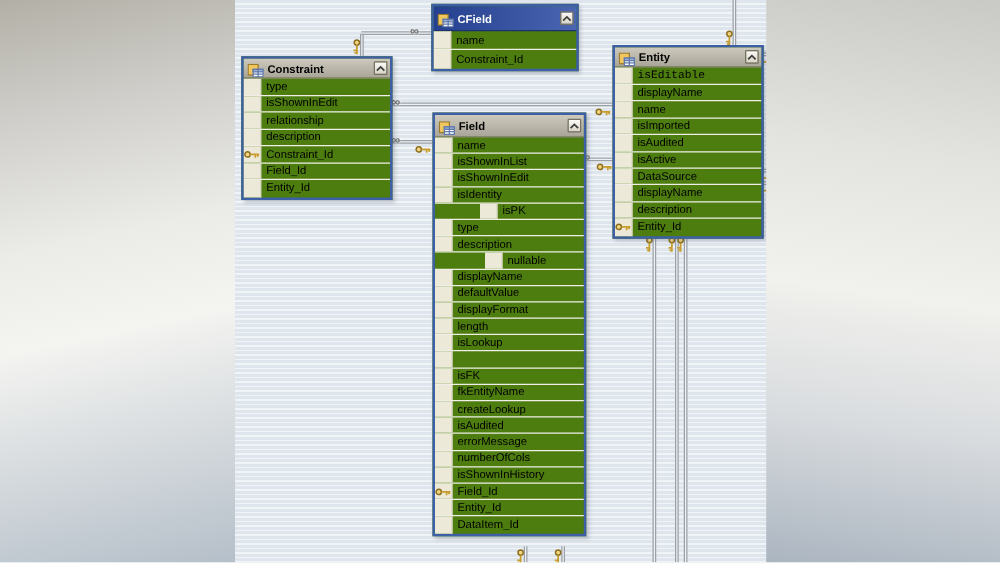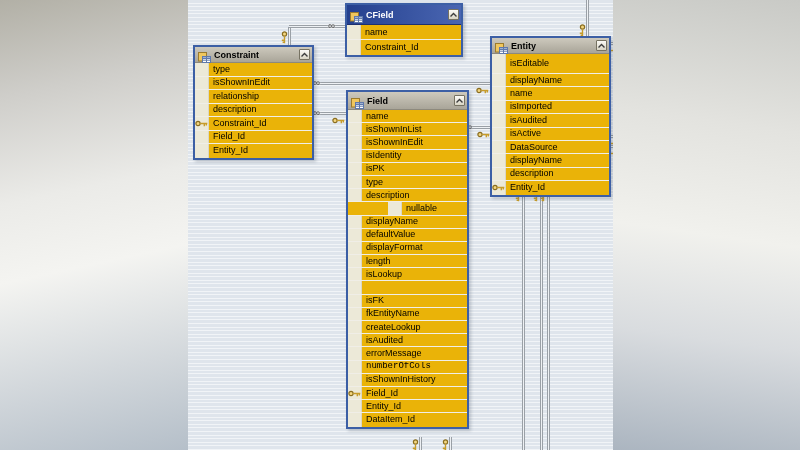--- a/index.html
+++ b/index.html
@@ -23,21 +23,21 @@
   #connectors{position:absolute;left:0;top:0;width:800px;height:450px;z-index:2;}
   .conn{position:absolute;}
   .conn.h{height:1px;background:#eef1f4;border-top:1px solid #9aa0a6;border-bottom:1px solid #9aa0a6;}
   .conn.v{width:1px;background:#eef1f4;border-left:1px solid #9aa0a6;border-right:1px solid #9aa0a6;}
   .many{position:absolute;font-size:10px;font-weight:bold;color:#6e6e6e;line-height:1;
         text-shadow:0 0 2px #eef1f4;}
   .keyend{position:absolute;width:13px;height:7px;}
   .keyend.vert{transform:rotate(90deg);transform-origin:6px 6px;}
 
   
-  .tbl{position:absolute;z-index:3;background:#eab308;
+  .tbl{position:absolute;z-index:3;background:#4d7c0f;
        border:2px solid var(--tbl-border,#3c5fa5);
        box-shadow:2px 2px 3px rgba(60,70,90,.25);}
   .hdr{display:flex;align-items:center;gap:3px;padding:0 2px 0 3px;
        background:linear-gradient(to bottom,#cdc9bd,#a9a599);
        border-bottom:1px solid #8d897d;position:relative;}
   .tbl.active .hdr{background:linear-gradient(to right,var(--hdr-a,#24408e),var(--hdr-b,#4a66b2));border-bottom:1px solid #1d3070;}
   .hdr-title{font-size:9px;font-weight:bold;color:#000;flex:1;overflow:hidden;white-space:nowrap;}
   .tbl.active .hdr-title{color:#fff;}
   .collapse-btn{width:11px;height:11px;flex:0 0 11px;box-sizing:border-box;
        background:linear-gradient(#fbfaf6,#d9d5c5);border:1px solid #7672602;border:1px solid #767262;
@@ -235,21 +235,21 @@
           <span class="fname">isShownInList</span>
         </div>
         <div class="row" style="height: 13.2px;">
           <span class="gutter"></span>
           <span class="fname">isShownInEdit</span>
         </div>
         <div class="row" style="height: 13.2px;">
           <span class="gutter"></span>
           <span class="fname">isIdentity</span>
         </div>
-        <div class="row" style="height: 13.2px;">
+        <div class="row" style="height: 13.2px; padding-left: 36px;">
           <span class="gutter"></span>
           <span class="fname">isPK</span>
         </div>
         <div class="row" style="height: 13.2px;">
           <span class="gutter"></span>
           <span class="fname">type</span>
         </div>
         <div class="row" style="height: 13.2px;">
           <span class="gutter"></span>
           <span class="fname">description</span>
@@ -295,21 +295,21 @@
           <span class="fname">createLookup</span>
         </div>
         <div class="row" style="height: 13.2px;">
           <span class="gutter"></span>
           <span class="fname">isAudited</span>
         </div>
         <div class="row" style="height: 13.2px;">
           <span class="gutter"></span>
           <span class="fname">errorMessage</span>
         </div>
-        <div class="row" style="height: 13.2px; font-family: Liberation Mono, monospace;">
+        <div class="row" style="height: 13.2px;">
           <span class="gutter"></span>
           <span class="fname">numberOfCols</span>
         </div>
         <div class="row" style="height: 13.2px;">
           <span class="gutter"></span>
           <span class="fname">isShownInHistory</span>
         </div>
         <div class="row" style="height: 13.2px;">
           <span class="gutter">
             <svg width="13" height="7" viewBox="0 0 13 7">
@@ -340,21 +340,21 @@
             <line x1="4.5" y1="8.2" x2="12.5" y2="8.2" stroke="#5f79ac"></line>
           </svg></span>
       <span class="hdr-title">Entity</span>
       <span class="collapse-btn">
           <svg width="9" height="8" viewBox="0 0 9 8">
             <polyline points="1.5,5.5 4.5,2.5 7.5,5.5" fill="none" stroke="#3c3c3c" stroke-width="1.4"></polyline>
           </svg>
         </span>
     </div>
     <div class="tbl-body">
-        <div class="row" style="height: 20px;">
+        <div class="row" style="height: 14px; font-family: Liberation Mono, monospace;">
           <span class="gutter"></span>
           <span class="fname">isEditable</span>
         </div>
         <div class="row" style="height: 13.4px;">
           <span class="gutter"></span>
           <span class="fname">displayName</span>
         </div>
         <div class="row" style="height: 13.4px;">
           <span class="gutter"></span>
           <span class="fname">name</span>

